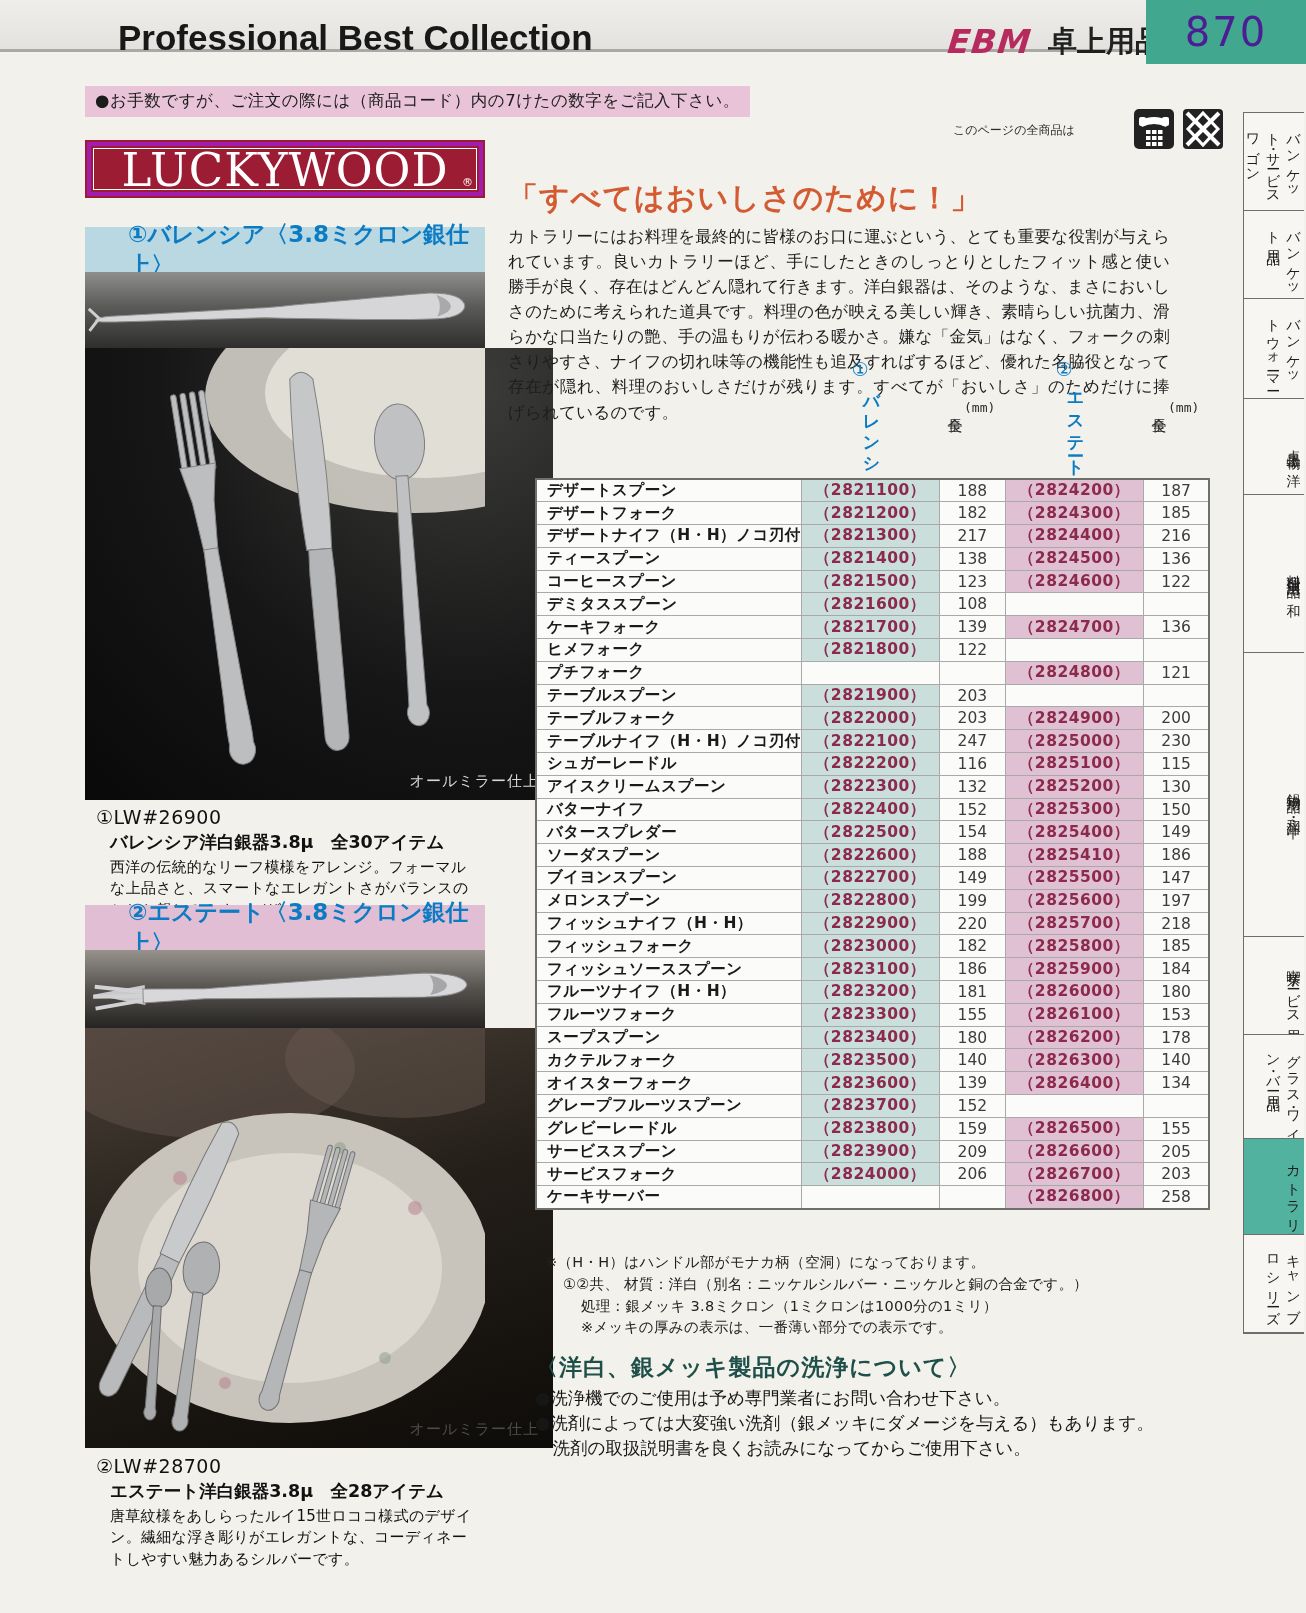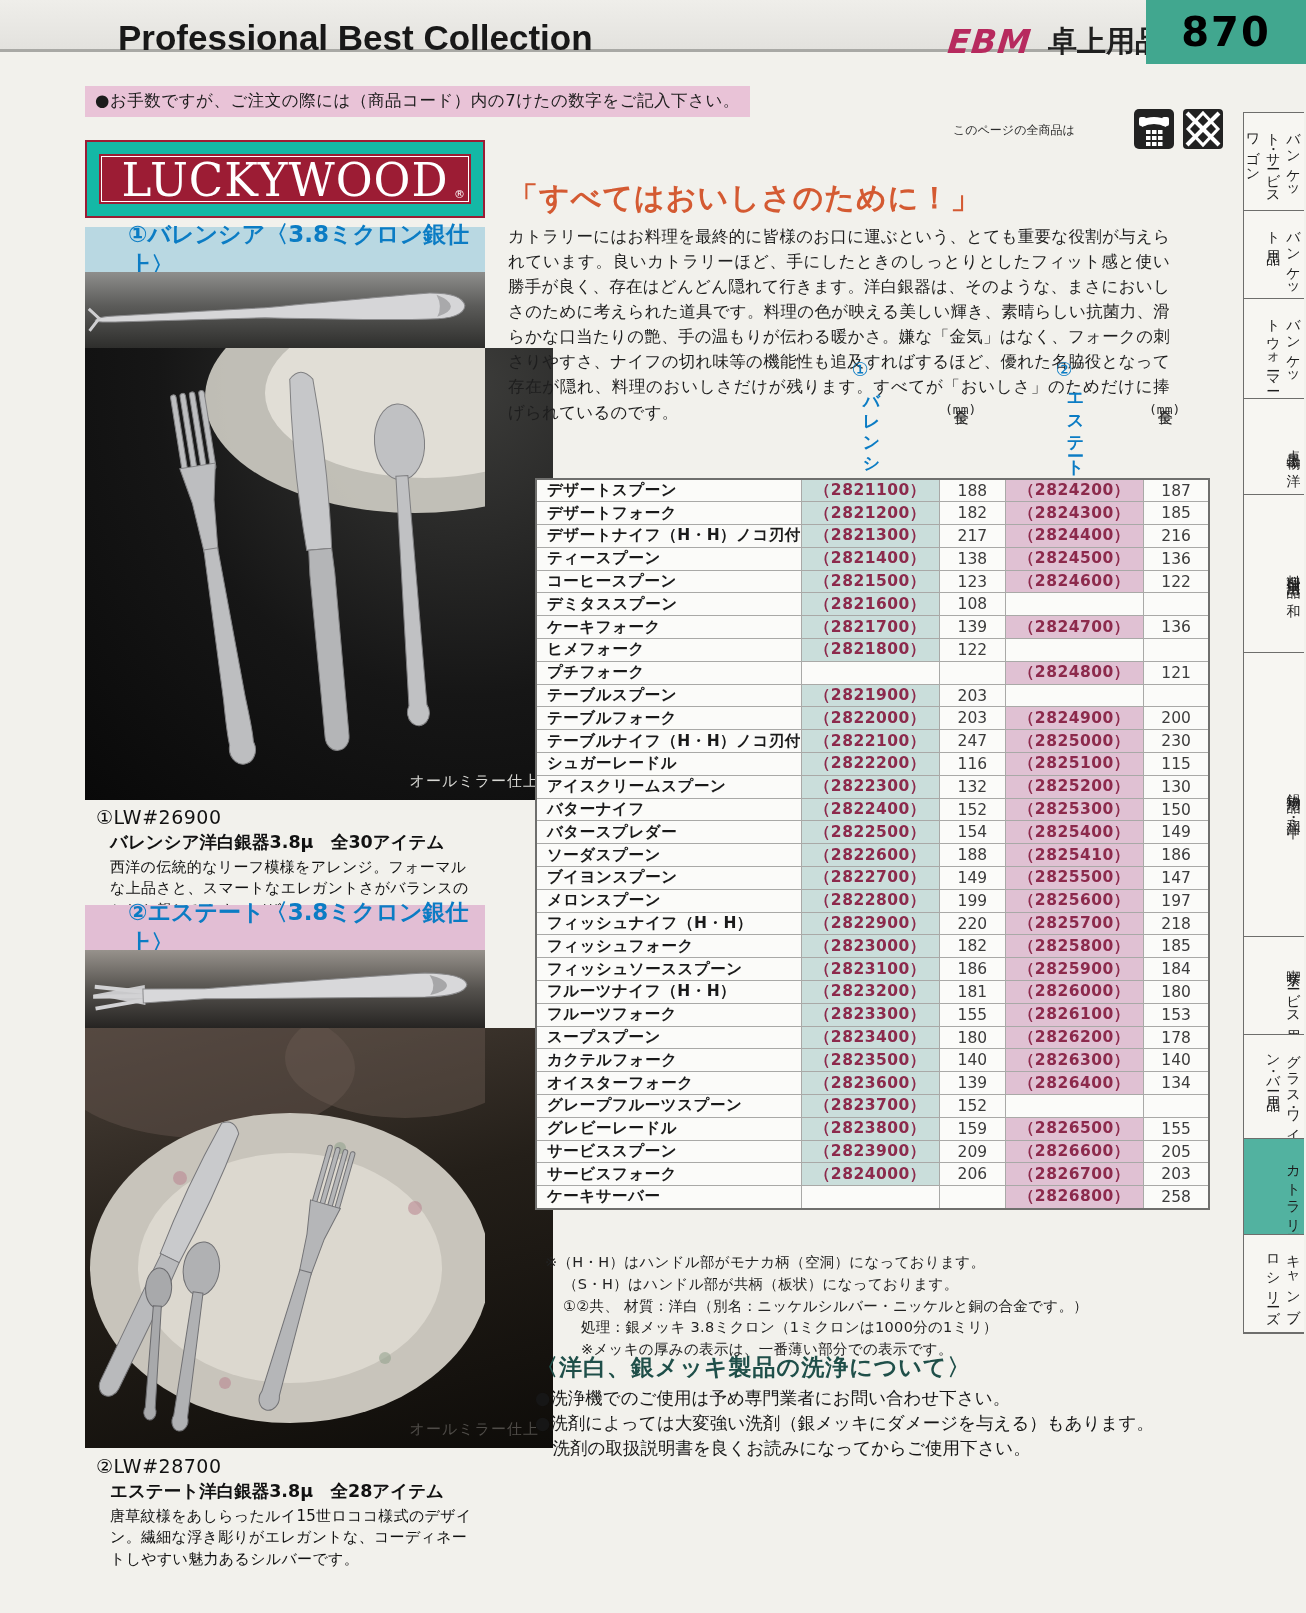--- a/index.html
+++ b/index.html
@@ -9,33 +9,33 @@
   
   .hdr-band { position:absolute; left:0; top:12; width:1306px; height:52px;
               background:linear-gradient(180deg,#efeeea,#e3e2de); border-bottom:3px solid #a9a9a5; }
   .hdr-title { position:absolute; left:118px; top:18px; font-size:35px; font-weight:bold;
                letter-spacing:0px; color:#181818; font-family:"Liberation Sans","DejaVu Sans",sans-serif; }
   .hdr-brand { position:absolute; left:948px; top:22px; font-size:33px; font-style:italic; font-weight:bold;
                color:#b72a5e; letter-spacing:1px; transform:skewX(-6deg); }
   .hdr-cat { position:absolute; left:1048px; top:22px; font-size:29px; font-weight:600; color:#202020; }
   .page-num-box { position:absolute; left:1146px; top:0; width:160px; height:64px; background:#41a78f;
                   display:flex; align-items:center; justify-content:center; }
-  .page-num { font-size:40px; font-weight:bold; color:#000000; letter-spacing:2px; }
+  .page-num { font-size:40px; font-weight:normal; color:#4c1d95; letter-spacing:2px; }
 
   .order-note { position:absolute; left:85px; top:86px; background:#e9c3d7; color:#1c1c1c;
                 font-size:16.5px; padding:4px 10px 5px; letter-spacing:0.5px; }
 
   .all-products { position:absolute; left:953px; top:122px; font-size:12px; color:#2b2b2b; }
   .tp-icon { position:absolute; top:107px; width:42px; height:44px; }
   .tp-icon.phone { left:1133px; }
   .tp-icon.nodw  { left:1182px; }
 
   
-  .logo-outer { position:absolute; left:85px; top:140px; width:400px; height:78px;
-                border:2px solid #9c1c34; background:#14b8a6; padding:12px; }
+  .logo-outer { position:absolute; left:85px; top:140px; width:400px; height:58px;
+                border:2px solid #9c1c34; background:#a21caf; padding:4px; }
   .logo-inner { width:100%; height:100%; background:#9c1c34; position:relative;
                 display:flex; align-items:center; justify-content:center;
                 box-shadow:inset 0 0 0 2px #9c1c34, inset 0 0 0 3px #fff; }
   .logo-text { color:#fff; font-family:"DejaVu Serif","Liberation Serif",serif;
                font-size:45px; letter-spacing:1px; transform:scaleY(1.05); }
   .logo-reg { position:absolute; right:6px; bottom:3px; color:#fff; font-size:11px; }
 
   .banner { position:absolute; left:85px; width:400px; height:45px; display:flex; align-items:center; }
   .banner.b1 { top:227px; background:#b9d8e2; }
   .banner.b2 { top:905px; background:#e2bed4; }
@@ -62,21 +62,21 @@
 
   
   .intro-title { position:absolute; left:508px; top:178px; font-size:30px; font-weight:bold; color:#d45a32; letter-spacing:1px; }
   .intro-body { position:absolute; left:508px; top:224px; width:662px; font-size:16.5px;
                 line-height:1.52; color:#1e1e1e; text-align:justify; letter-spacing:0.2px; }
   .vhead { position:absolute; display:flex; flex-direction:column; align-items:center; }
   .vhead .circ { font-size:19px; color:#0b7cc4; line-height:1; margin-bottom:3px; }
   .vhead-cols { display:flex; flex-direction:row; align-items:flex-start; gap:2px; }
   .vtxt { writing-mode:vertical-rl; text-orientation:upright; font-size:17px; font-weight:bold; color:#0b7cc4; letter-spacing:2px; }
   .vtxt.mat { align-self:flex-end; margin-top:26px; }
-  .lenhead { position:absolute; display:flex; flex-direction:column; align-items:center; }
+  .lenhead { position:absolute; display:flex; flex-direction:row; align-items:center; }
   .lenhead .vtxt2 { writing-mode:vertical-rl; text-orientation:upright; font-size:15px; color:#2c2c2c; letter-spacing:1px; }
   .lenhead .unit { font-size:13px; color:#2c2c2c; margin-top:2px; font-family:"DejaVu Sans Mono",monospace; }
 
   table.ctable { position:absolute; left:535px; top:478px; border-collapse:collapse; table-layout:fixed;
                  background:#fbfbf9; border:2px solid #6f6f6d; }
   table.ctable td { border:1px solid #a9a9a7; height:22.8px; font-size:15.5px; overflow:hidden; white-space:nowrap; }
   td.c-item { width:262px; padding-left:10px; font-weight:600; color:#1a1a1a; letter-spacing:0.5px; }
   td.c-code { width:138px; text-align:center; color:#8c2a4c; font-weight:bold; font-size:15.5px; letter-spacing:0.5px; }
   td.c-code.teal { background:#cadedb; }
   td.c-code.pink { background:#e0c1d3; }
@@ -506,21 +506,20 @@
           <td class="c-code"></td>
           <td class="c-len"></td>
           <td class="c-code pink">（2826800）</td>
           <td class="c-len">258</td>
         </tr>
       </tbody>
   </table>
 
   <div class="footnotes">
       <div class="fn" style="margin-left: 0px;">※（H・H）はハンドル部がモナカ柄（空洞）になっております。</div>
-      <div class="fn" style="margin-left: 18px;">（S・H）はハンドル部が共柄（板状）になっております。</div>
       <div class="fn" style="margin-left: 18px;">①②共、 材質：洋白（別名：ニッケルシルバー・ニッケルと銅の合金です。）</div>
       <div class="fn" style="margin-left: 36px;">処理：銀メッキ 3.8ミクロン（1ミクロンは1000分の1ミリ）</div>
       <div class="fn" style="margin-left: 36px;">※メッキの厚みの表示は、一番薄い部分での表示です。</div>
     </div>
 
   <div class="washing-title">〈洋白、銀メッキ製品の洗浄について〉</div>
   <div class="washing-lines">
       <div>●洗浄機でのご使用は予め専門業者にお問い合わせ下さい。</div>
       <div>●洗剤によっては大変強い洗剤（銀メッキにダメージを与える）もあります。</div>
       <div>　洗剤の取扱説明書を良くお読みになってからご使用下さい。</div>

